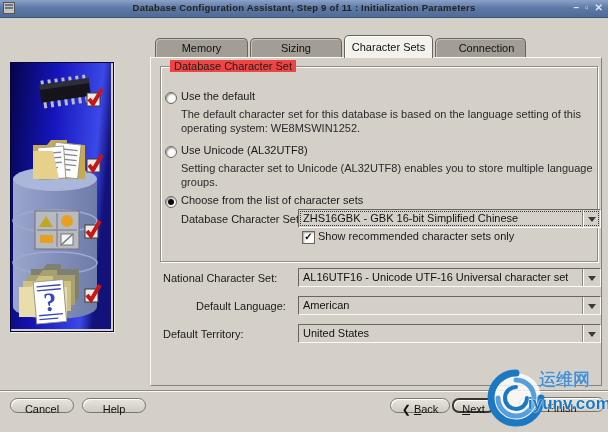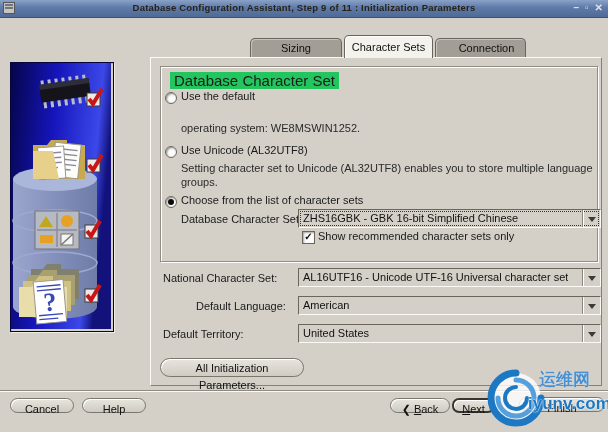--- a/index.html
+++ b/index.html
@@ -28,22 +28,22 @@
     border-radius:5px 5px 0 0;box-sizing:border-box;box-shadow:inset 1px 1px 0 #c6c2ba;cursor:pointer;}
   .tab.active{top:35px;height:23px;line-height:23px;background:#f4f2ec;z-index:5;
     box-shadow:inset 1px 1px 0 #fff;}
 
   
   .panel{position:absolute;left:150px;top:57px;width:452px;height:329px;background:#d4d0c8;
     border:1px solid;border-color:#fbfaf7 #86827a #86827a #fbfaf7;box-sizing:border-box;z-index:1;}
 
   .groupbox{position:absolute;left:160px;top:66px;width:436px;height:194px;
     border:1px solid #918d85;box-shadow:inset 1px 1px 0 #fff,1px 1px 0 #fff;z-index:2;}
-  .groupbox-title{position:absolute;left:170px;top:60px;background:#22c55e;padding:0 4px;
-    font-size:15px;color:#1c1c1c;z-index:3;margin-top:12px;}
+  .groupbox-title{position:absolute;left:170px;top:60px;background:#ef4444;padding:0 4px;
+    font-size:11px;color:#1c1c1c;z-index:3;}
 
   .lbl{position:absolute;font-size:11px;color:#1a1a1a;z-index:4;white-space:nowrap;}
   .desc{position:absolute;font-size:11px;color:#2a2a2a;z-index:4;white-space:nowrap;}
 
   .radio{position:absolute;width:10px;height:10px;border-radius:50%;background:#fdfdfb;
     border:1px solid #6a665e;box-shadow:inset 1px 1px 2px rgba(0,0,0,.45);z-index:4;cursor:pointer;}
   .radio.sel::after{content:"";position:absolute;left:2px;top:2px;width:6px;height:6px;
     border-radius:50%;background:#0a0a0a;}
 
   .combo{position:absolute;height:19px;background:#d4d0c8;border:1px solid;
@@ -204,31 +204,33 @@
         <rect x="0" y="4" width="13" height="13" fill="#eceae4" stroke="#3a3a3a"></rect>
         <path d="M2 10 L6 15 L15 0" fill="none" stroke="#c81616" stroke-width="4"></path>
       </g>
       <g transform="translate(74,222)">
         <rect x="0" y="4" width="13" height="13" fill="#eceae4" stroke="#3a3a3a"></rect>
         <path d="M2 10 L6 15 L15 0" fill="none" stroke="#c81616" stroke-width="4"></path>
       </g>
     </svg>
   </div>
 
+  <div class="tab" style="left:155px;width:93px;">Memory</div>
   <div class="tab" style="left:250px;width:92px;">Sizing</div>
   <div class="tab active" style="left:344px;width:89px;">Character Sets</div>
   <div class="tab" style="left:435px;width:91px;padding-left:12px;">Connection Mode</div>
 
   <div class="panel"></div>
 
   <div class="groupbox"></div>
   <div class="groupbox-title">Database Character Set</div>
 
   <div class="radio" style="left:165px;top:92px;"></div>
   <div class="lbl" style="left:181px;top:90px;">Use the default</div>
+  <div class="desc" style="left:181px;top:108px;">The default character set for this database is based on the language setting of this</div>
   <div class="desc" style="left:181px;top:122px;">operating system: WE8MSWIN1252.</div>
 
   <div class="radio" style="left:165px;top:146px;"></div>
   <div class="lbl" style="left:181px;top:144px;">Use Unicode (AL32UTF8)</div>
   <div class="desc" style="left:181px;top:162px;">Setting character set to Unicode (AL32UTF8) enables you to store multiple language</div>
   <div class="desc" style="left:181px;top:176px;">groups.</div>
 
   <div class="radio sel" style="left:165px;top:196px;"></div>
   <div class="lbl" style="left:181px;top:194px;">Choose from the list of character sets</div>
 
@@ -260,21 +262,20 @@
   </div>
 
   <div class="lbl" style="left:163px;top:328px;">Default Territory:</div>
   <div class="combo" style="left:298px;top:324px;width:303px;">
     <span class="val">United States</span>
     <span class="arrowbox">
         <span class="arrow"></span>
       </span>
   </div>
 
-  <button class="btn" style="left:160px;top:358px;width:144px;height:19px;line-height:17px;">All Initialization Parameters...</button>
 
   <div class="separator"></div>
 
   <button class="btn" style="left:10px;top:398px;width:64px;">Cancel</button>
   <button class="btn" style="left:82px;top:398px;width:64px;">Help</button>
 
   <button class="btn" style="left:390px;top:398px;width:60px;"><span>❮</span>
     <u>B</u><span>ack</span></button>
 
   <button class="btn default" style="left:452px;top:398px;width:43px;"><u>N</u><span>ext</span></button>

